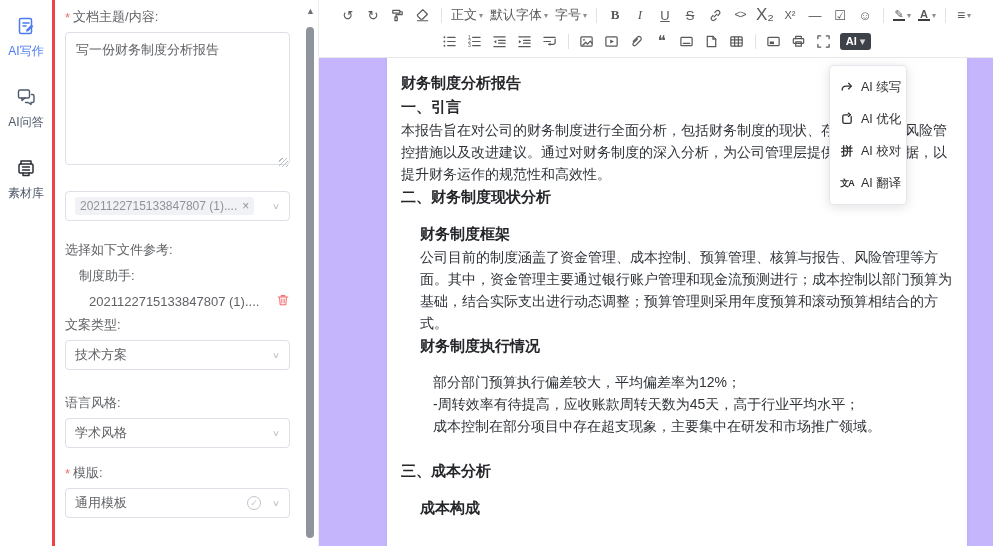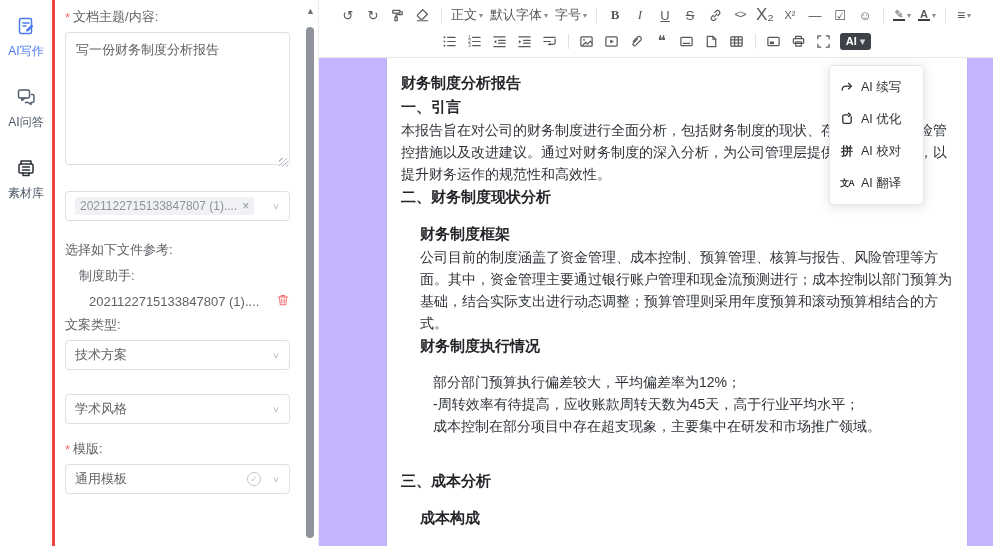--- a/index.html
+++ b/index.html
@@ -62,23 +62,23 @@
   .ai-btn .caret { color:#d8d8d8; }
 
   .canvas { flex:1; background:#c4b5fd; position:relative; overflow:hidden; }
   .page { position:absolute; left:68px; top:0; width:580px; bottom:-20px; background:#fff;
     padding:13px 14px; box-shadow:0 0 4px rgba(0,0,0,.05); }
   .blk { font-size:14px; line-height:22px; color:#2f3338; }
   .blk.b { font-weight:700; font-size:15px; line-height:24px; color:#24262a; }
   .blk.i1 { padding-left:19px; }
   .blk.i2 { padding-left:32px; }
   .blk.gap { margin-top:13px; }
-  .blk.gap-lg { margin-top:32px; }
-
-  .ai-menu { position:absolute; left:510px; top:7px; width:95px; background:#fff;
+  .blk.gap-lg { margin-top:22px; }
+
+  .ai-menu { position:absolute; left:510px; top:7px; width:78px; background:#fff;
     border:1px solid #e4e7ed; border-radius:4px; box-shadow:0 2px 12px rgba(0,0,0,.12); padding:5px 0; z-index:5; }
   .ai-menu .mi { height:32px; display:flex; align-items:center; gap:6px; padding:0 9px;
     font-size:12.5px; color:#303133; cursor:pointer; white-space:nowrap; }
   .ai-menu .mic { width:16px; display:flex; align-items:center; justify-content:center;
     font-size:12px; font-weight:700; color:#303133; flex:0 0 16px; }
   .ai-menu .mic svg { width:14px; height:14px; stroke:#303133; fill:none; stroke-width:1.5; stroke-linecap:round; stroke-linejoin:round; }
 </style>
 </head>
 <body>
 
@@ -146,20 +146,21 @@
         </svg>
       </span>
     </div>
 
     <div class="fld-label">文案类型:</div>
     <div class="sel mb24">
       <span>技术方案</span>
       <span class="chev">∨</span>
     </div>
 
+    <div class="fld-label">语言风格:</div>
     <div class="sel mb16">
       <span>学术风格</span>
       <span class="chev">∨</span>
     </div>
 
     <div class="fld-label">
       <em class="req">*</em>
       <span>模版:</span>
     </div>
     <div class="sel" style="padding-right:48px;">

